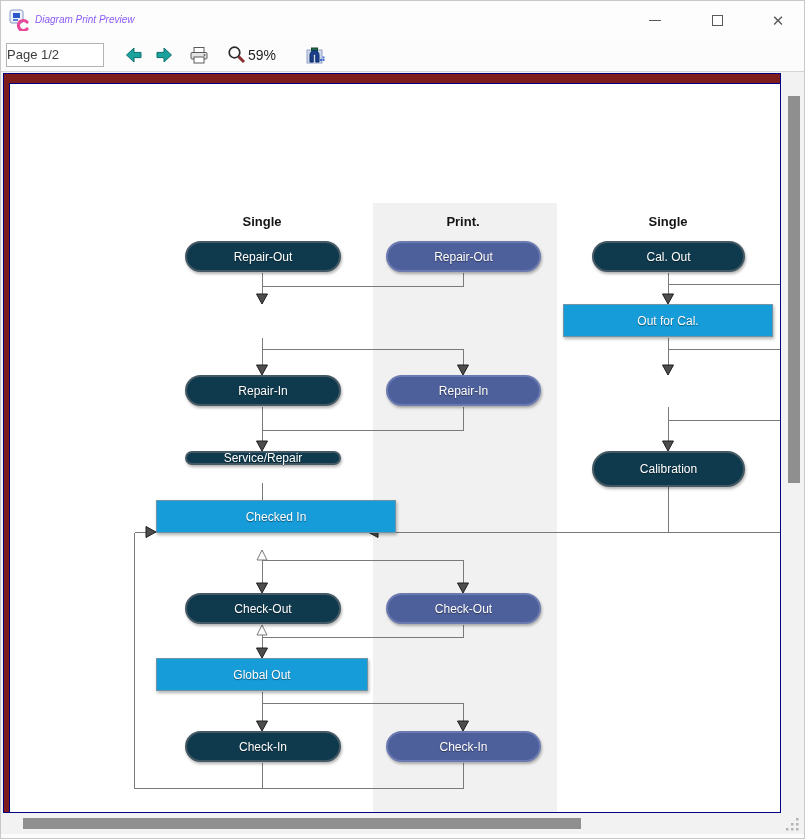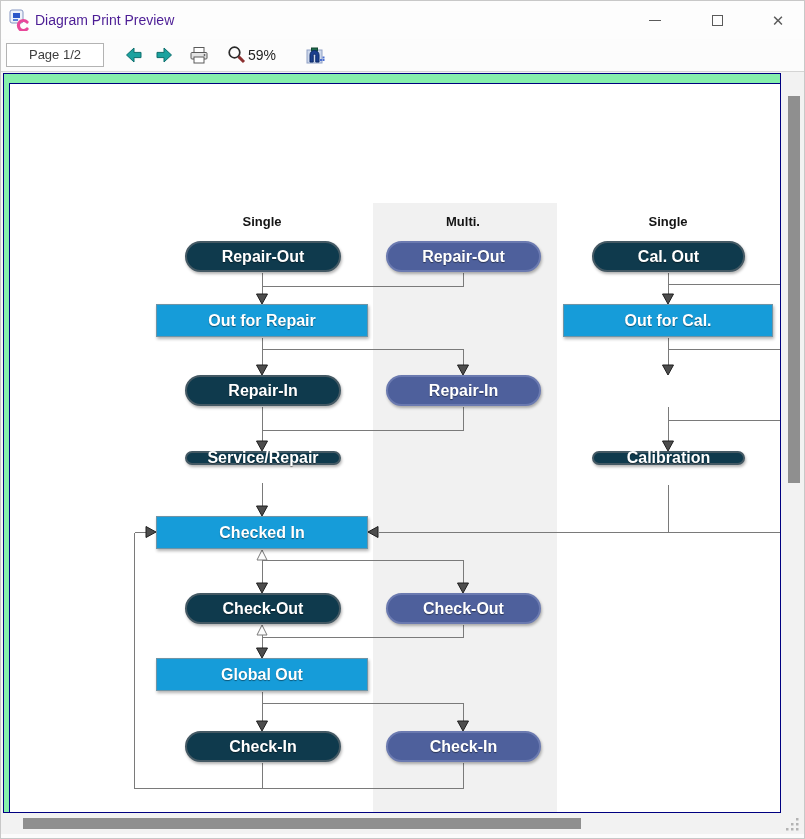--- a/index.html
+++ b/index.html
@@ -8,54 +8,54 @@
 
   .window {
     position:relative; width:805px; height:839px;
     background:#fbfbfb; border:1px solid #c8c8c8; overflow:hidden;
   }
 
   
   .titlebar { position:absolute; left:0; top:0; width:100%; height:38px; background:#fdfdfd; }
   .app-icon { position:absolute; left:8px; top:8px; width:22px; height:22px; }
   .title-text { position:absolute; left:34px; top:0; height:38px; line-height:38px;
-    font-size:14px; color:#4c1d95; }
+    font-size:10px; color:#8b5cf6;font-style:italic; }
   .winbtn { position:absolute; top:0; width:46px; height:38px; display:flex;
     align-items:center; justify-content:center; color:#5a5a5a; }
   .winbtn.min { left:631px; } .winbtn.max { left:693px; } .winbtn.close { left:754px; }
   .glyph-min { display:block; width:12px; height:0; border-top:1px solid #5a5a5a; }
   .glyph-max { display:block; width:11px; height:11px; border:1px solid #5a5a5a; }
   .glyph-close { font-size:15px; line-height:1; color:#5a5a5a; }
 
   
   .toolbar { position:absolute; left:0; top:38px; width:100%; height:33px;
     background:#fcfcfc; border-bottom:1px solid #d4d4d4; }
   .page-box { position:absolute; left:5px; top:4px; width:98px; height:24px;
-    background:#fff; border:1px solid #b3b3b3; text-align:center; line-height:22px;
+    background:#fff; border:1px solid #b3b3b3; line-height:22px;
     font-size:13px; color:#3d3d3d; }
   .tbtn { position:absolute; top:5px; width:22px; height:22px; display:flex;
     align-items:center; justify-content:center; }
   .zoom-label { position:absolute; left:247px; top:5px; height:22px; line-height:22px;
     font-size:14px; color:#1f1f1f; }
 
   
   .preview-bg { position:absolute; left:0; top:71px; width:805px; height:762px; background:#f2f2f2; }
   .viewport { position:absolute; left:2px; top:72px; width:778px; height:740px;
-    border:1px solid #000080; background:#86efac; overflow:hidden; }
+    border:1px solid #000080; background:#7f1d1d; overflow:hidden; }
   .page { position:absolute; left:5px; top:9px; width:772px; height:1400px;
     border:1px solid #000080; background:#ffffff; overflow:hidden; }
   .page-content { position:absolute; left:0; top:0; width:771px; height:1398px; }
   .multi-band { position:absolute; left:363px; top:119px; width:184px; height:610px; background:#f1f1f1; }
   #connector-layer { position:absolute; left:0; top:0; }
 
   .col-header { position:absolute; width:140px; text-align:center; font-size:13px;
     font-weight:bold; color:#141414; }
 
   .node { position:absolute; display:flex; align-items:center; justify-content:center;
-    color:#ffffff; font-weight:bold; font-size:16px; text-shadow:0 1px 1px rgba(0,0,0,0.45);
+    color:#ffffff; font-weight:normal; font-size:12px; text-shadow:0 1px 1px rgba(0,0,0,0.45);
     box-shadow:1px 2px 3px rgba(0,0,0,0.30); }
   .pill-dark  { background:#0f3a4d; border:2px solid #445964; border-radius:20px; }
   .pill-multi { background:#4e609c; border:2px solid #6b7ab0; border-radius:20px; }
   .rect-state { background:#169cd9; border:1px solid #6e94a6; border-radius:0; }
 
   
   .vscroll { position:absolute; left:780px; top:71px; width:25px; height:742px; background:#f2f2f2; }
   .vscroll .thumb { position:absolute; left:7px; top:24px; width:12px; height:387px; background:#8f8f8f; }
   .hscroll { position:absolute; left:0; top:813px; width:805px; height:20px; background:#f2f2f2; }
   .hscroll .thumb { position:absolute; left:22px; top:4px; width:558px; height:11px; background:#8f8f8f; }
@@ -151,37 +151,36 @@
             <polygon points="658,220 652.5,210 663.5,210" fill="#4d4d4d" stroke="#1f1f1f"></polygon>
             <polygon points="658,291 652.5,281 663.5,281" fill="#4d4d4d" stroke="#1f1f1f"></polygon>
             <polygon points="658,367 652.5,357 663.5,357" fill="#4d4d4d" stroke="#1f1f1f"></polygon>
             <polygon points="252,466 247,476 257,476" fill="#fcfcfc" stroke="#7a7a7a"></polygon>
             <polygon points="252,541 247,551 257,551" fill="#fcfcfc" stroke="#7a7a7a"></polygon>
             <polygon points="146,448 136,442.5 136,453.5" fill="#4d4d4d" stroke="#1f1f1f"></polygon>
             <polygon points="358,448 368,442.5 368,453.5" fill="#4d4d4d" stroke="#1f1f1f"></polygon>
           </svg>
 
         <div class="col-header" style="left:182px; top:130px;">Single</div>
-        <div class="col-header" style="left:383px; top:130px;">Multi.</div>
+        <div class="col-header" style="left:383px; top:130px;">Print.</div>
         <div class="col-header" style="left:588px; top:130px;">Single</div>
 
         <div class="node pill-dark" style="left:175px; top:157px; width:156px; height:31px;">Repair-Out</div>
         <div class="node pill-multi" style="left:376px; top:157px; width:155px; height:31px;">Repair-Out</div>
         <div class="node pill-dark" style="left:582px; top:157px; width:153px; height:31px;">Cal. Out</div>
 
-        <div class="node rect-state" style="left:146px; top:220px; width:212px; height:33px;">Out for Repair</div>
         <div class="node rect-state" style="left:553px; top:220px; width:210px; height:33px;">Out for Cal.</div>
 
         <div class="node pill-dark" style="left:175px; top:291px; width:156px; height:31px;">Repair-In</div>
         <div class="node pill-multi" style="left:376px; top:291px; width:155px; height:31px;">Repair-In</div>
 
         <div class="node pill-dark" style="left:175px; top:367px; width:156px; height:14px;">Service/Repair</div>
-        <div class="node pill-dark" style="left:582px; top:367px; width:153px; height:14px;">Calibration</div>
-
-        <div class="node rect-state" style="left:146px; top:432px; width:212px; height:33px;">Checked In</div>
+        <div class="node pill-dark" style="left:582px; top:367px; width:153px; height:36px;">Calibration</div>
+
+        <div class="node rect-state" style="left:146px; top:416px; width:240px; height:33px;">Checked In</div>
 
         <div class="node pill-dark" style="left:175px; top:509px; width:156px; height:31px;">Check-Out</div>
         <div class="node pill-multi" style="left:376px; top:509px; width:155px; height:31px;">Check-Out</div>
 
         <div class="node rect-state" style="left:146px; top:574px; width:212px; height:33px;">Global Out</div>
 
         <div class="node pill-dark" style="left:175px; top:647px; width:156px; height:31px;">Check-In</div>
         <div class="node pill-multi" style="left:376px; top:647px; width:155px; height:31px;">Check-In</div>
 
       </div>

